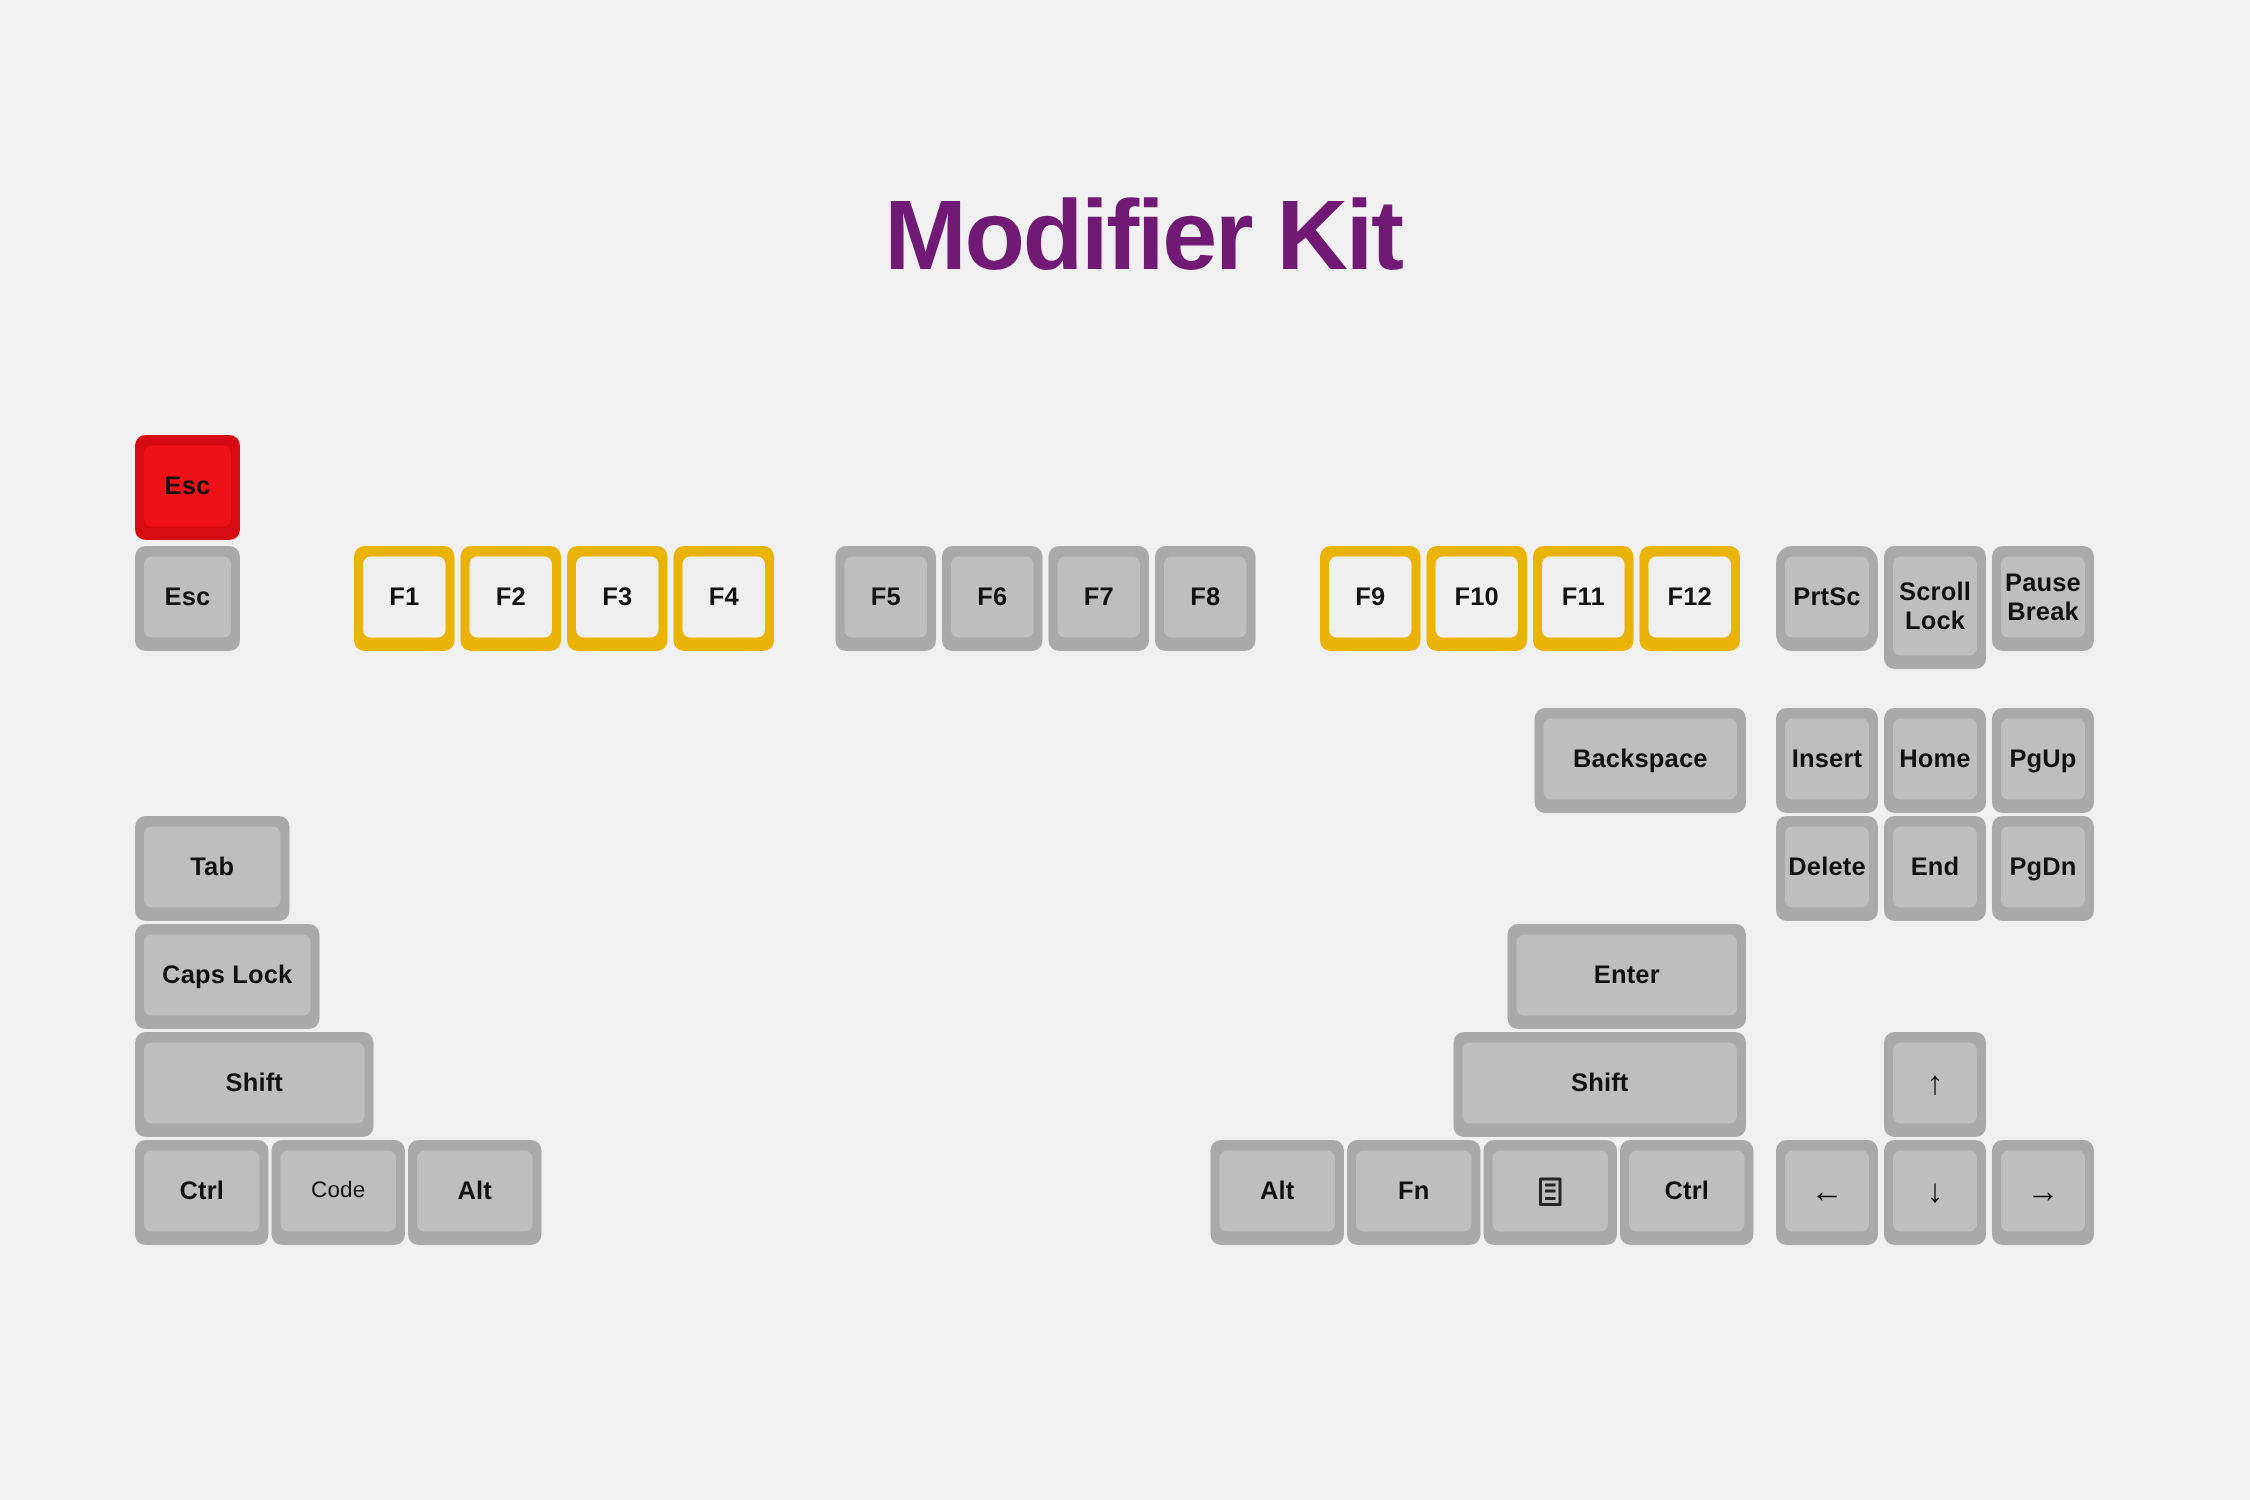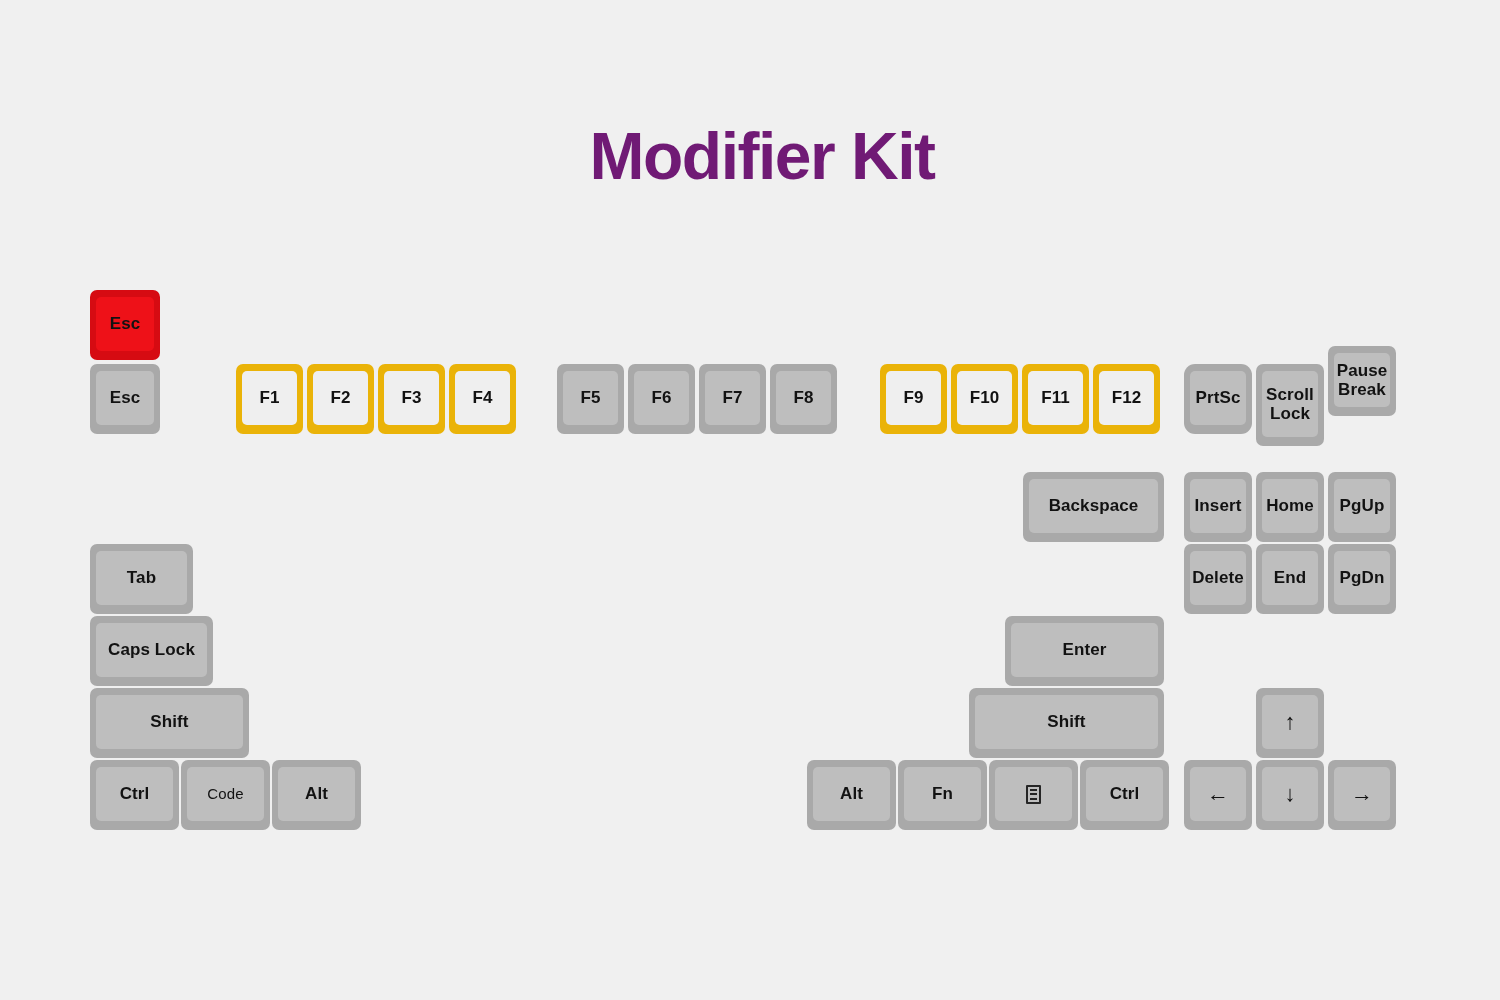--- a/index.html
+++ b/index.html
@@ -177,21 +177,21 @@
         <div class="top">
           <span>PrtSc</span>
         </div>
       </div>
       <div class="keycap k-gray" style="left: 1256px; top: 364px; width: 68px; height: 82px;">
         <div class="top">
           <span>Scroll</span>
           <span>Lock</span>
         </div>
       </div>
-      <div class="keycap k-gray" style="left: 1328px; top: 346px; width: 68px; height: 70px; justify-content: flex-end;">
+      <div class="keycap k-gray" style="left: 1328px; top: 364px; width: 68px; height: 70px; justify-content: flex-end;">
         <div class="top">
           <span>Pause</span>
           <span>Break</span>
         </div>
       </div>
       <div class="keycap k-gray" style="left: 1023px; top: 472px; width: 141px; height: 70px;">
         <div class="top">
           <span>Backspace</span>
         </div>
       </div>

